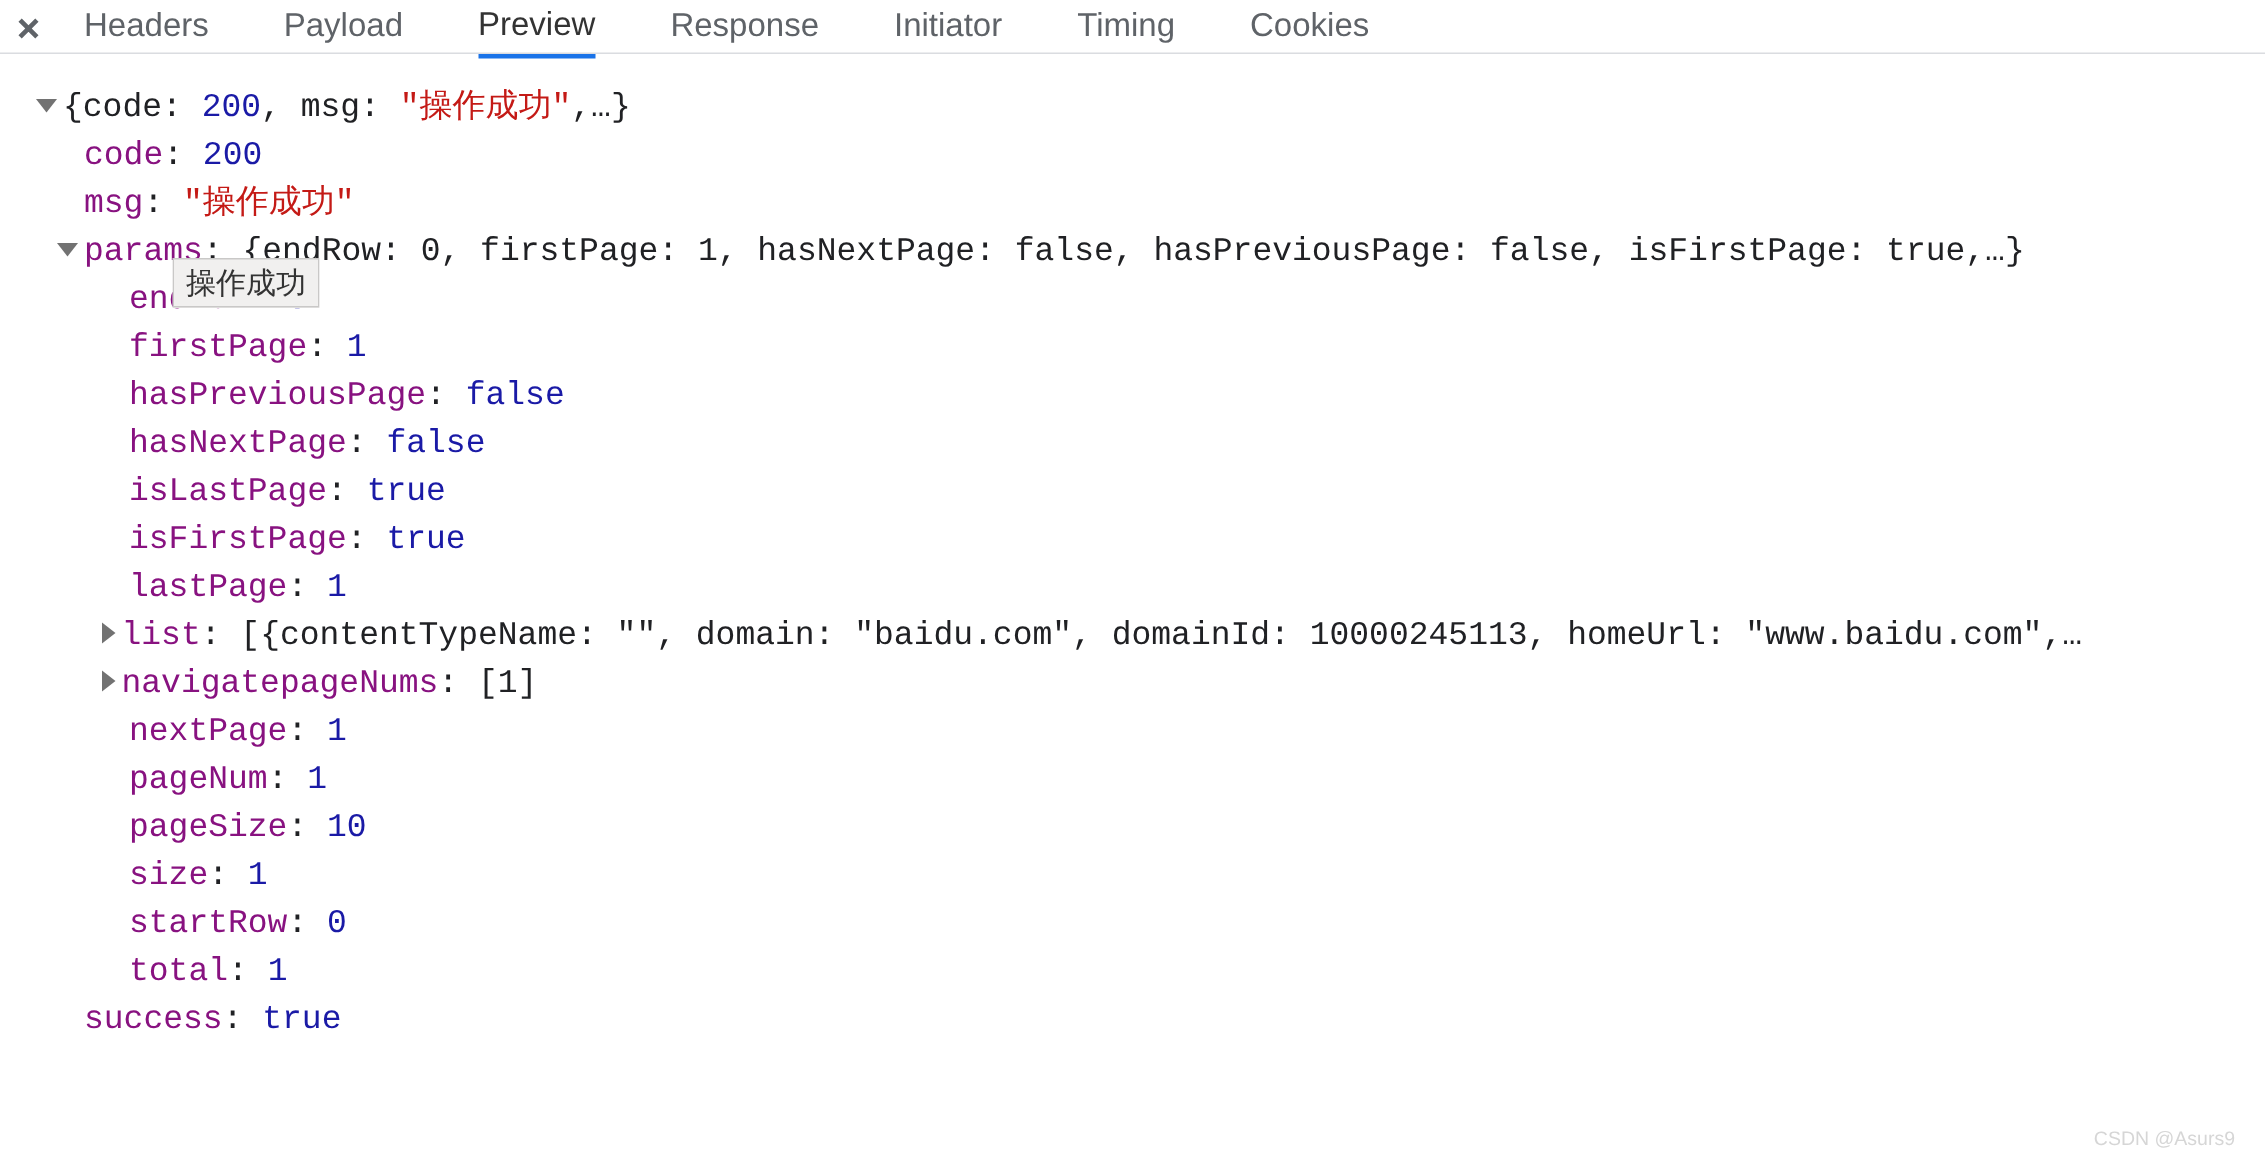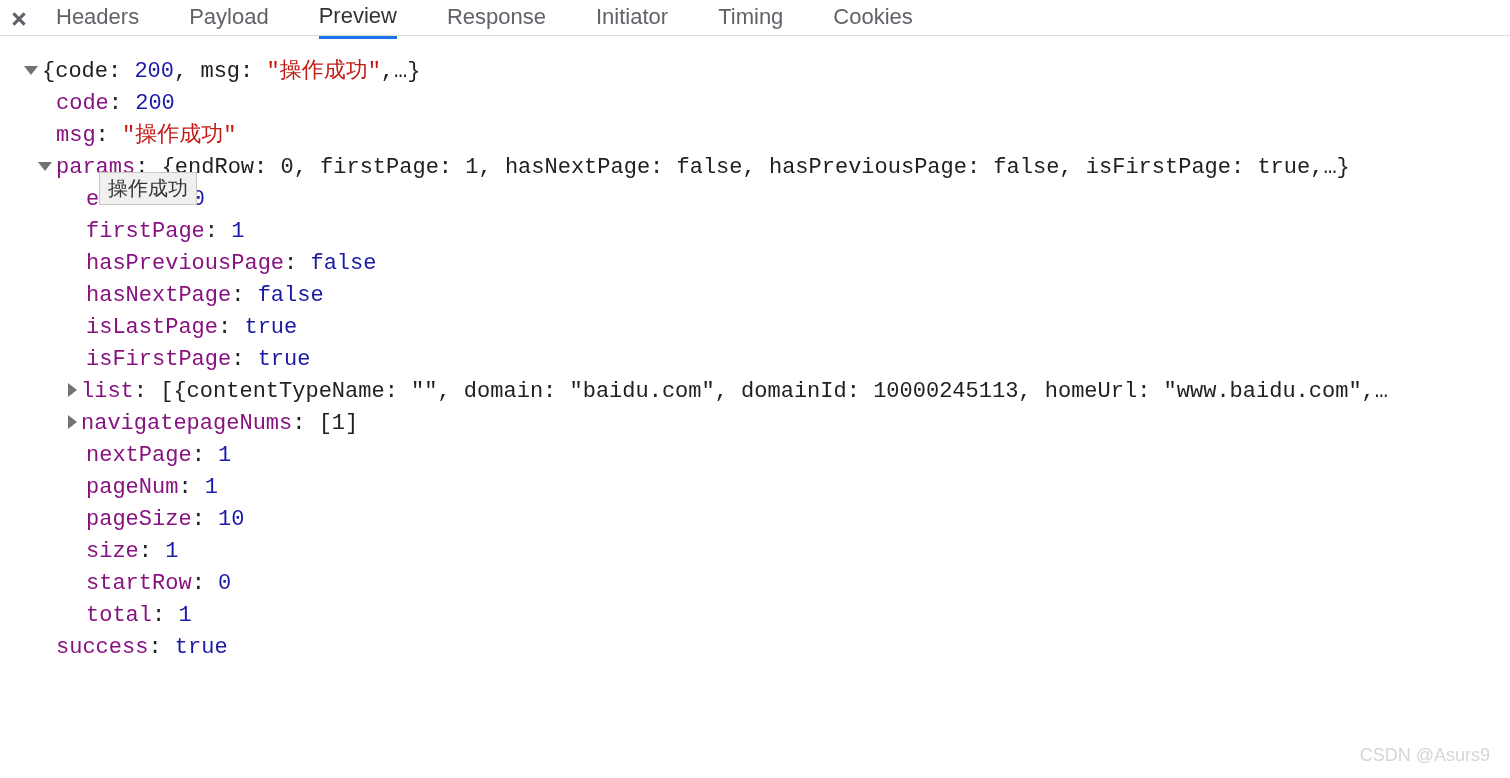--- a/index.html
+++ b/index.html
@@ -37,28 +37,28 @@
     }
     .toggle.open  { border-width: 9px 7px 0 7px; border-color: #727272 transparent transparent transparent; }
     .toggle.closed{ border-width: 7px 0 7px 9px; border-color: transparent transparent transparent #727272; vertical-align: 0; }
     .k   { color: #881280; } 
     .str { color: #c41a16; } 
     .num { color: #1a1aa6; } 
     .bool{ color: #1a1aa6; } 
     .p   { color: #202124; } 
     .tooltip {
       font-family: "Helvetica Neue", Arial, sans-serif;
-      position: fixed; left: 99px; top: 172px;
+      position: fixed; left: 115px; top: 172px;
       background: #f1f0ef; border: 1px solid #c9c8c7; padding: 2px 8px;
       font-size: 20px; color: #333;
     }
     .watermark {
       position: fixed; right: 20px; bottom: 12px;
       font-family: "Helvetica Neue", Arial, sans-serif;
-      color: #d6d6d6; font-size: 18px; margin-left: 44px;
+      color: #d6d6d6; font-size: 13px; margin-left: 44px;
     }
   </style>
 </head>
 <body>
 
 <div class="tabs">
   <svg class="tab-close" viewBox="0 0 10 10">
       <path d="M1 1 L9 9 M9 1 L1 9"></path>
     </svg>
   <span class="tab">Headers</span>
@@ -82,20 +82,21 @@
   <div class="row" style="padding-left:32px">
     <span class="toggle open"></span><span class="k">params</span><span class="p">: </span><span class="p">{endRow: 0, firstPage: 1, hasNextPage: false, hasPreviousPage: false, isFirstPage: true,…}</span>
   </div>
 
   <div class="row i2"><span class="k">endRow</span><span class="p">: </span><span class="num">0</span></div>
   <div class="row i2"><span class="k">firstPage</span><span class="p">: </span><span class="num">1</span></div>
   <div class="row i2"><span class="k">hasPreviousPage</span><span class="p">: </span><span class="bool">false</span></div>
   <div class="row i2"><span class="k">hasNextPage</span><span class="p">: </span><span class="bool">false</span></div>
   <div class="row i2"><span class="k">isLastPage</span><span class="p">: </span><span class="bool">true</span></div>
   <div class="row i2"><span class="k">isFirstPage</span><span class="p">: </span><span class="bool">true</span></div>
+  <div class="row i2"><span class="k">lastPage</span><span class="p">: </span><span class="num">1</span></div>
 
   <div class="row" style="padding-left:62px">
     <span class="toggle closed"></span><span class="k">list</span><span class="p">: </span><span class="p">[{contentTypeName: "", domain: "baidu.com", domainId: 10000245113, homeUrl: "www.baidu.com",…</span>
   </div>
 
 
   <div class="row" style="padding-left:62px">
     <span class="toggle closed"></span><span class="k">navigatepageNums</span><span class="p">: </span><span class="p">[1]</span>
   </div>
 

